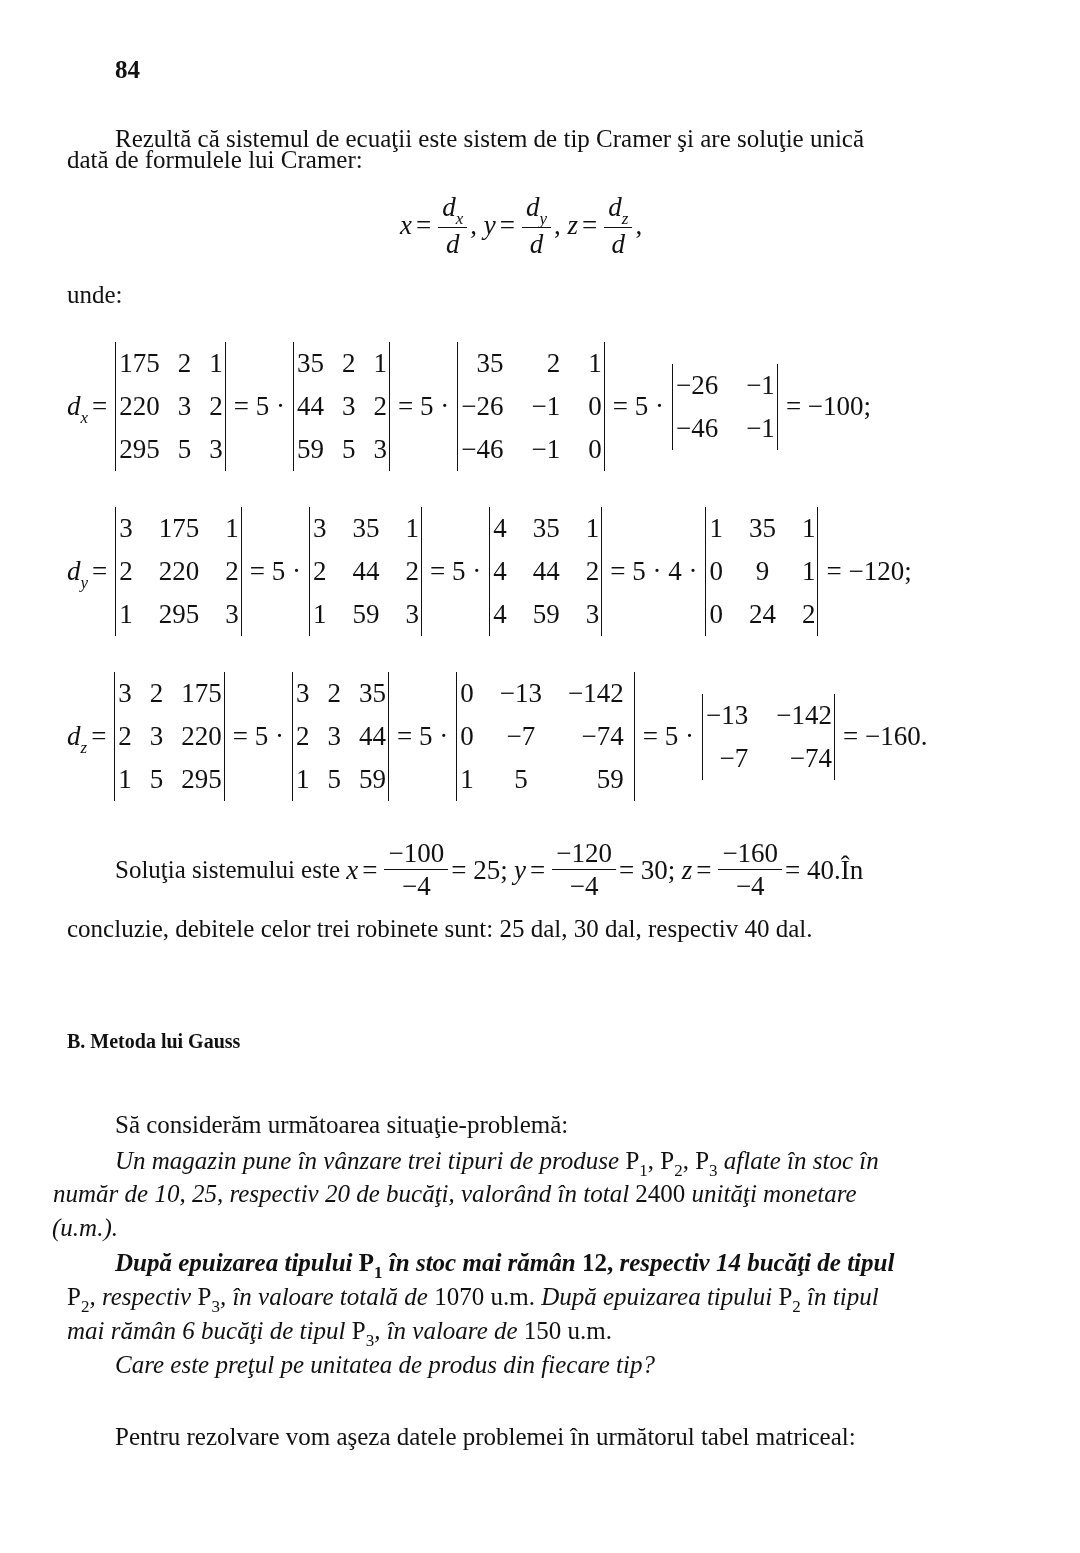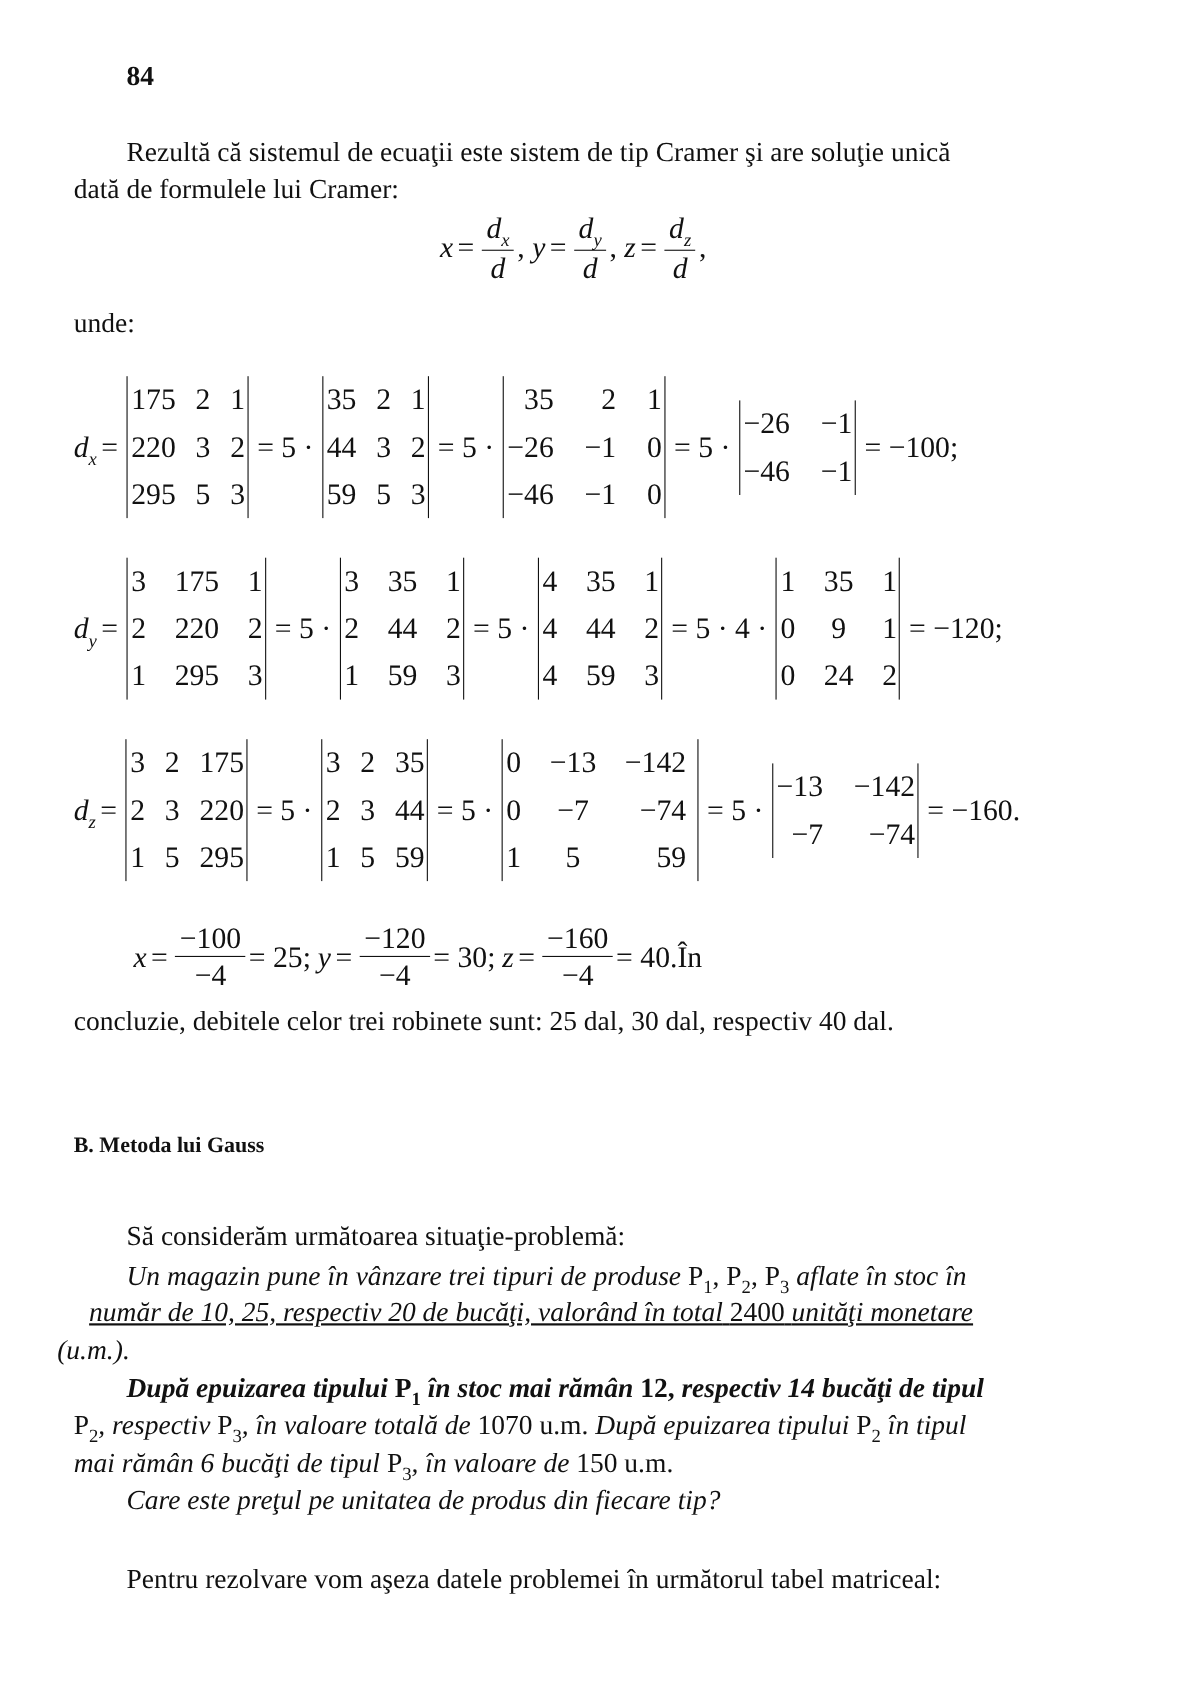--- a/index.html
+++ b/index.html
@@ -23,21 +23,21 @@
   .det.l span:first-child { text-align: left; }
   .op { margin: 0 4px; }
   .heading { left: 67px; top: 1030px; font-size: 20px; font-weight: bold; }
 </style>
 </head>
 <body>
 
 <div class="abs pagenum">84</div>
 
 <div class="abs p" style="left:115px; top:122px;">Rezultă că sistemul de ecuaţii este sistem de tip Cramer şi are soluţie unică</div>
-<div class="abs p" style="left:67px; top:156px;">dată de formulele lui Cramer:</div>
+<div class="abs p" style="left:67px; top:143px;">dată de formulele lui Cramer:</div>
 
 <div class="abs row math" style="left:400px; top:192px;">
   <span class="mi">x</span>
     <span class="op">=</span>
   <span class="frac">
     <span class="num"><span class="mi">d</span><span class="sub">x</span></span>
     <span class="den mi">d</span>
   </span>
     <span>,&nbsp;</span>
   <span class="mi">y</span>
@@ -201,21 +201,21 @@
   <span class="det" style="grid-template-columns:auto auto; column-gap:28px;">
     <span>−13</span>
       <span>−142</span>
     <span>−7</span>
       <span>−74</span>
   </span>
   <span class="op">= −160.</span>
 </div>
 
 <div class="abs row p" style="left:115px; top:838px;">
-  &nbsp;
+  <span>Soluţia sistemului este</span>&nbsp;
   <span class="math mi">x</span><span class="op math">=</span>
   <span class="frac math">
       <span class="num">−100</span>
       <span class="den">−4</span>
     </span>
   <span class="math">= 25;</span>&nbsp;
   <span class="math mi">y</span><span class="op math">=</span>
   <span class="frac math">
       <span class="num">−120</span>
       <span class="den">−4</span>
@@ -233,21 +233,21 @@
 
 <div class="abs heading">B. Metoda lui Gauss</div>
 
 <div class="abs p" style="left:115px; top:1108px;">Să considerăm următoarea situaţie-problemă:</div>
 
 <div class="abs p" style="left:115px; top:1144px;text-align:center;">
   <span class="it">Un magazin pune în vânzare trei tipuri de produse</span>
   <span>P<span class="rsub">1</span>, P<span class="rsub">2</span>, P<span class="rsub">3</span></span>
   <span class="it">aflate în stoc în</span>
 </div>
-<div class="abs p" style="left:81px; top:1177px;text-decoration:underline;">
+<div class="abs p" style="left:53px; top:1177px;">
   <span class="it">număr de 10, 25, respectiv 20 de bucăţi, valorând în total</span>
   <span>2400</span>
   <span class="it">unităţi monetare</span>
 </div>
 <div class="abs p it" style="left:52px; top:1211px;">(u.m.).</div>
 
 <div class="abs p" style="left:115px; top:1246px;font-weight:bold;">
   <span class="it">După epuizarea tipului</span>
   <span>P<span class="rsub">1</span></span>
   <span class="it">în stoc mai rămân</span>

